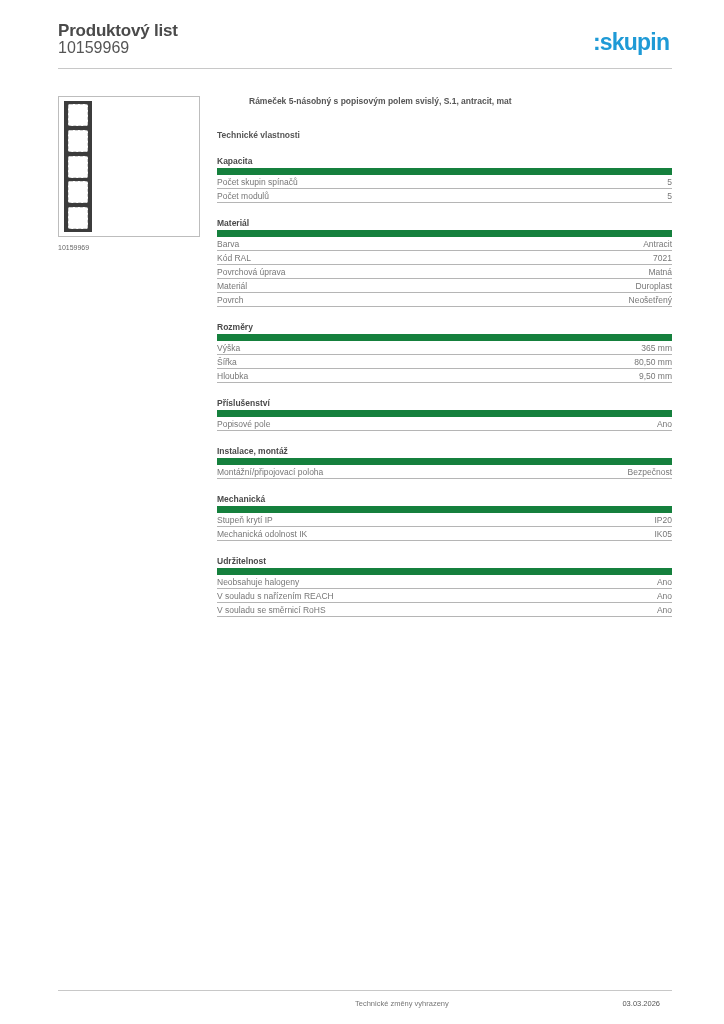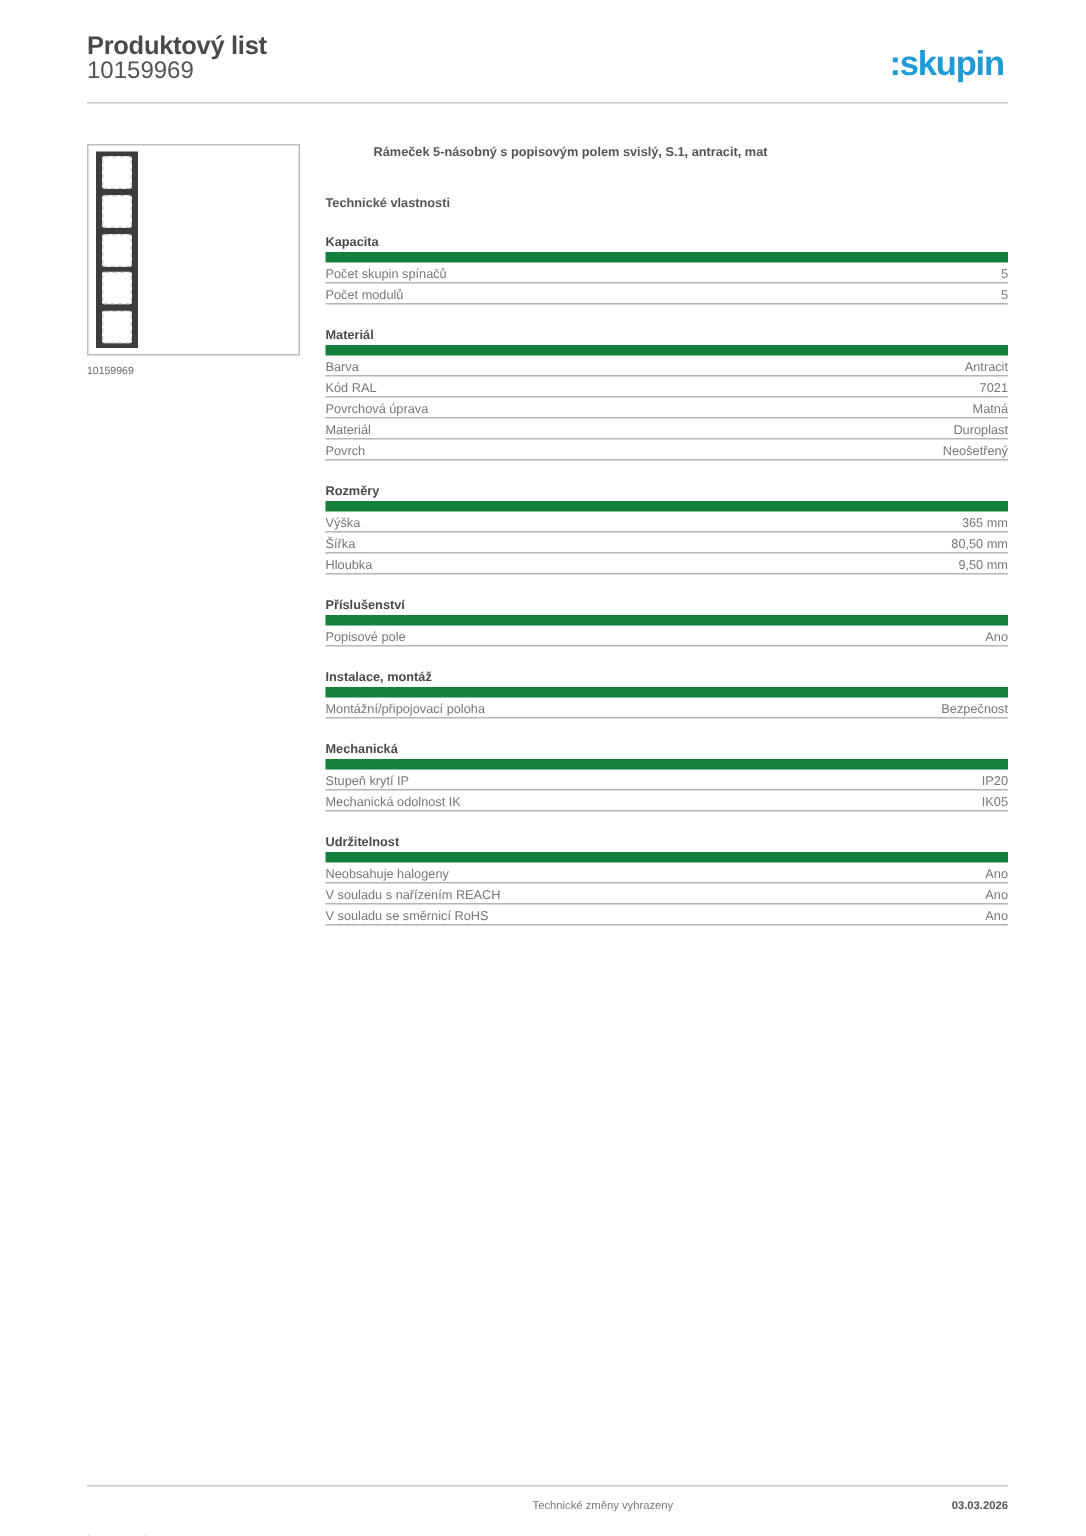--- a/index.html
+++ b/index.html
@@ -53,21 +53,21 @@
   .row {
     display: flex; justify-content: space-between;
     font-size: 8.5px; color: #777; height: 13px; line-height: 14px;
     border-bottom: 1px solid #b5b5b5;
   }
   .footer-rule {
     position: absolute; left: 58px; top: 990px; width: 614px; height: 1px; background: #c8c8c8;
   }
   .footer-left { position: absolute; left: 58px; top: 999px; font-size: 7.5px; font-weight: bold; color: #555; margin-top: 23px; }
   .footer-center { position: absolute; left: 318px; top: 999px; font-size: 7.5px; color: #777; margin-left: 37px; }
-  .footer-right { position: absolute; right: 52px; top: 999px; font-size: 7.5px; font-weight: bold; color: #555; text-align: right; }
+  .footer-right { position: absolute; right: 64px; top: 999px; font-size: 7.5px; font-weight: normal; color: #555; text-align: right; }
 </style>
 </head>
 <body>
 
 <div class="header-title">Produktový list</div>
 <div class="header-id">10159969</div>
 <div class="logo">:skupin</div>
 <div class="header-rule"></div>
 
 <div class="product-image">

